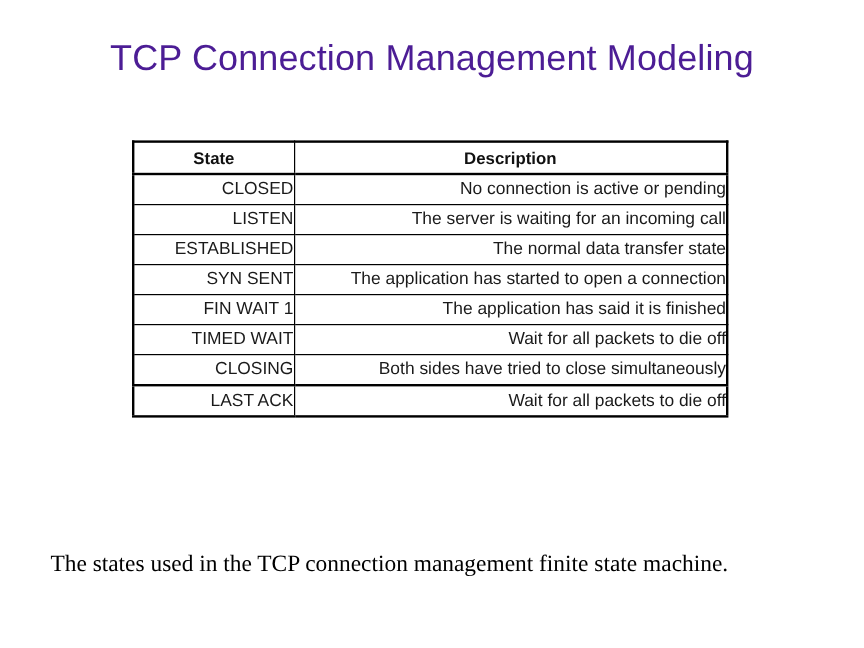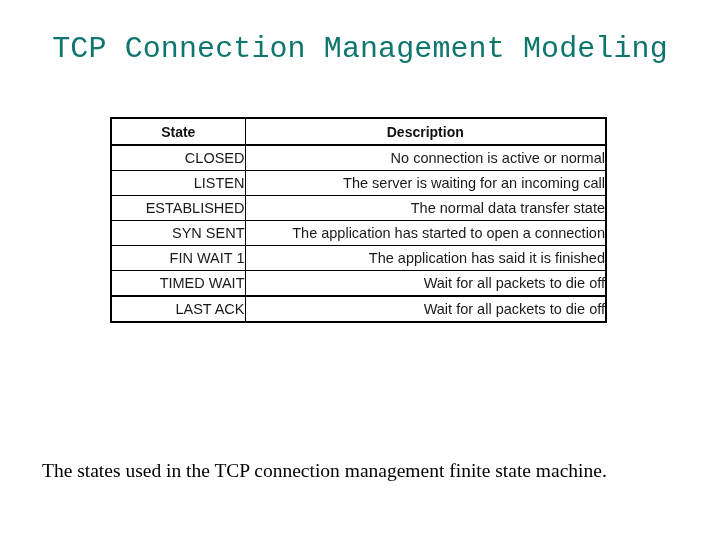--- a/index.html
+++ b/index.html
@@ -15,25 +15,25 @@
     font-family: "Liberation Serif", serif;
   }
 
   
   .slide-title {
     position: absolute;
     left: 0;
     top: 30px;
     width: 720px;
     text-align: center;
-    font-family: Liberation Mono, monospace;
+    font-family: Liberation Sans, sans-serif;
     font-size: 30px;
     line-height: 38px;
     font-weight: 400;
-    color: #0f766e;
+    color: #4c1d95;
     letter-spacing: 0.1px;
     white-space: nowrap;
   }
 
   
   .state-table-wrap {
     position: absolute;
     left: 110px;
     top: 117px;
     width: 598px;
@@ -107,21 +107,21 @@
     </colgroup>
     <thead>
       <tr>
         <th>State</th>
         <th>Description</th>
       </tr>
     </thead>
     <tbody>
         <tr>
           <td>CLOSED</td>
-          <td>No connection is active or normal</td>
+          <td>No connection is active or pending</td>
         </tr>
         <tr>
           <td>LISTEN</td>
           <td>The server is waiting for an incoming call</td>
         </tr>
         <tr>
           <td>ESTABLISHED</td>
           <td>The normal data transfer state</td>
         </tr>
         <tr>
@@ -129,20 +129,24 @@
           <td>The application has started to open a connection</td>
         </tr>
         <tr>
           <td>FIN WAIT 1</td>
           <td>The application has said it is finished</td>
         </tr>
         <tr>
           <td>TIMED WAIT</td>
           <td>Wait for all packets to die off</td>
         </tr>
+        <tr>
+          <td>CLOSING</td>
+          <td>Both sides have tried to close simultaneously</td>
+        </tr>
         <tr class="thick-top thick-bottom">
           <td>LAST ACK</td>
           <td>Wait for all packets to die off</td>
         </tr>
       </tbody>
   </table>
 </div>
 
 <div class="slide-caption">The states used in the TCP connection management finite state machine.</div>
 

